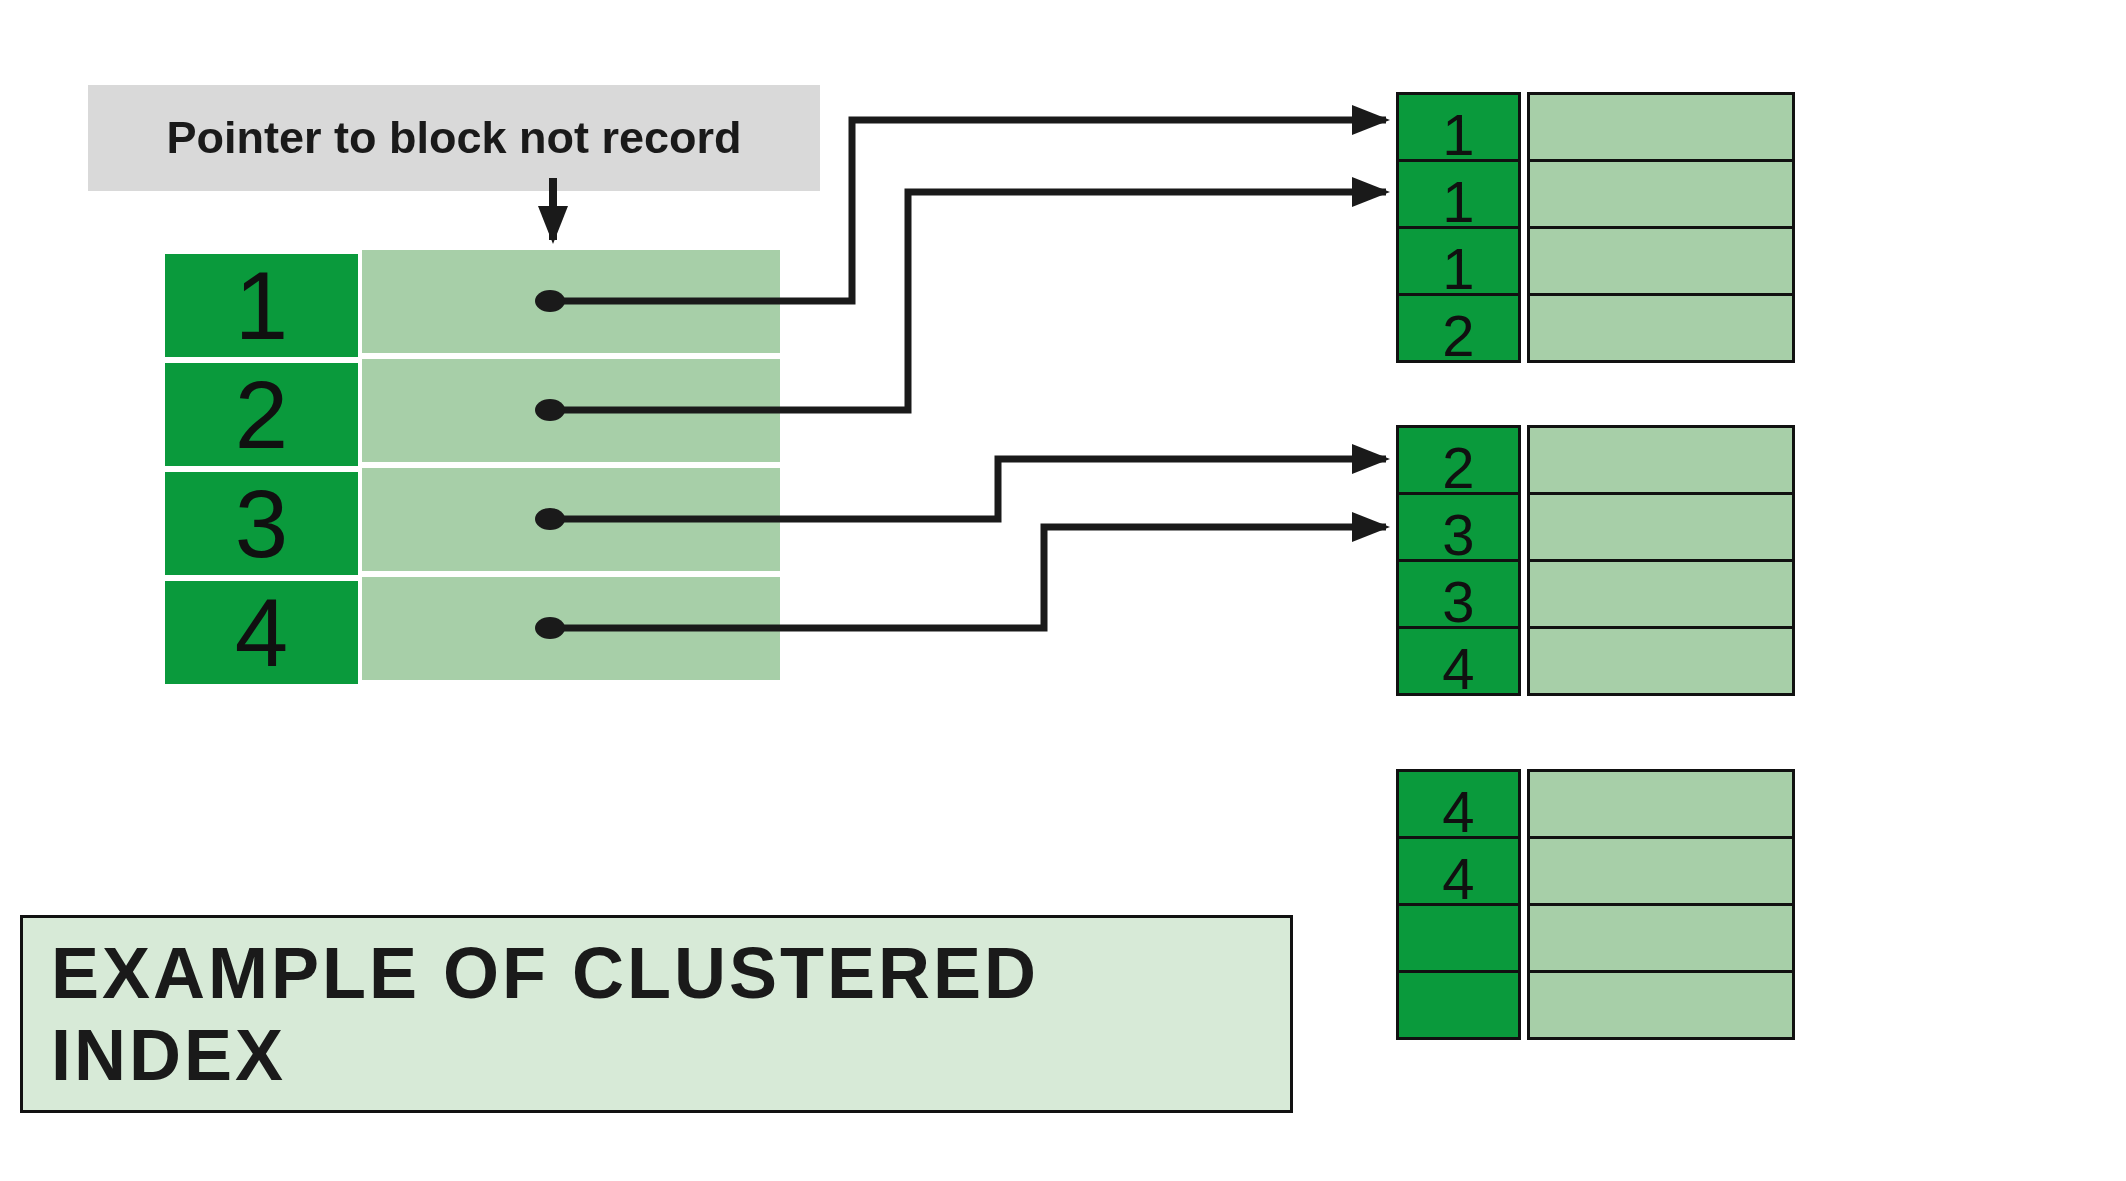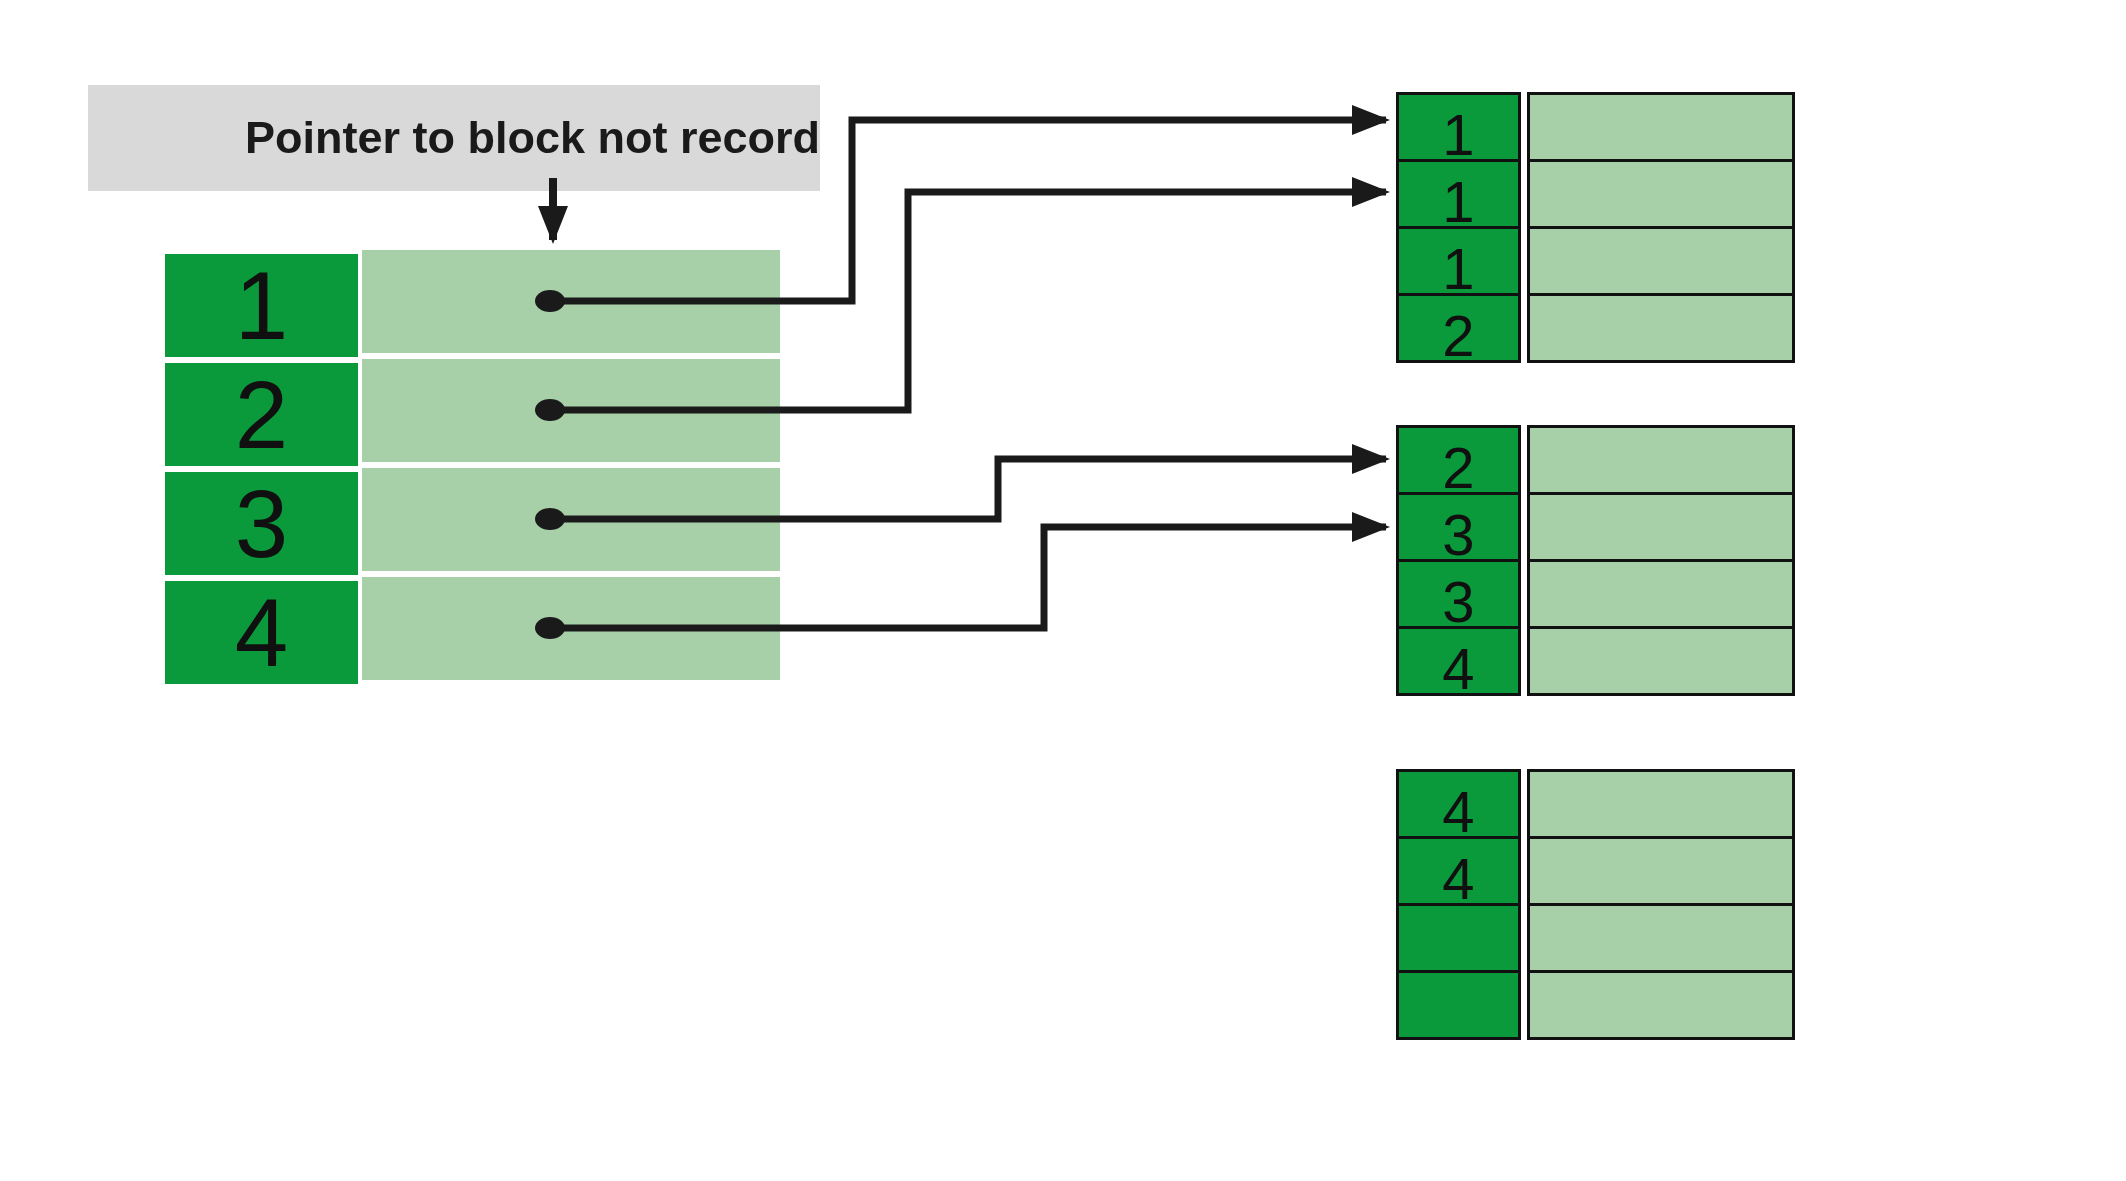--- a/index.html
+++ b/index.html
@@ -17,21 +17,21 @@
     position:relative;
     width:2126px;height:1181px;
     background:#ffffff;
     overflow:hidden;
   }
 
   
   .note-box{
     position:absolute;left:88px;top:85px;width:732px;height:106px;
     background:var(--note-gray);
-    display:flex;align-items:center;justify-content:flex-end;
+    display:flex;align-items:center;justify-content:center;
     font-weight:bold;font-size:45px;letter-spacing:0px;
   }
 
   
   .index-table{position:absolute;left:165px;top:250px;width:615px;}
   .idx-row{display:flex;height:103px;margin-bottom:6px;}
   .idx-key{
     width:193px;height:103px;background:var(--key-green);
     text-align:center;font-size:96px;line-height:103px;color:#101010;
     position:relative;z-index:2;transform:translateY(4px);
@@ -146,20 +146,23 @@
     <div class="blk-row">
       <div class="blk-key"><span></span></div>
       <div class="blk-data"></div>
     </div>
     <div class="blk-row">
       <div class="blk-key"><span></span></div>
       <div class="blk-data"></div>
     </div>
   </div>
 
+  <div class="caption-box">
+    <span>EXAMPLE OF CLUSTERED INDEX</span>
+  </div>
 
   <svg class="overlay" viewBox="0 0 2126 1181" xmlns="http://www.w3.org/2000/svg">
     <defs>
       <marker id="ah" markerUnits="userSpaceOnUse" markerWidth="40" markerHeight="32" refX="34" refY="15" orient="auto">
         <path d="M0,0 L38,15 L0,30 Z" fill="#1a1a1a"></path>
       </marker>
     </defs>
 
     <path d="M553,178 V240" fill="none" stroke="#1a1a1a" stroke-width="8" marker-end="url(#ah)"></path>
 

